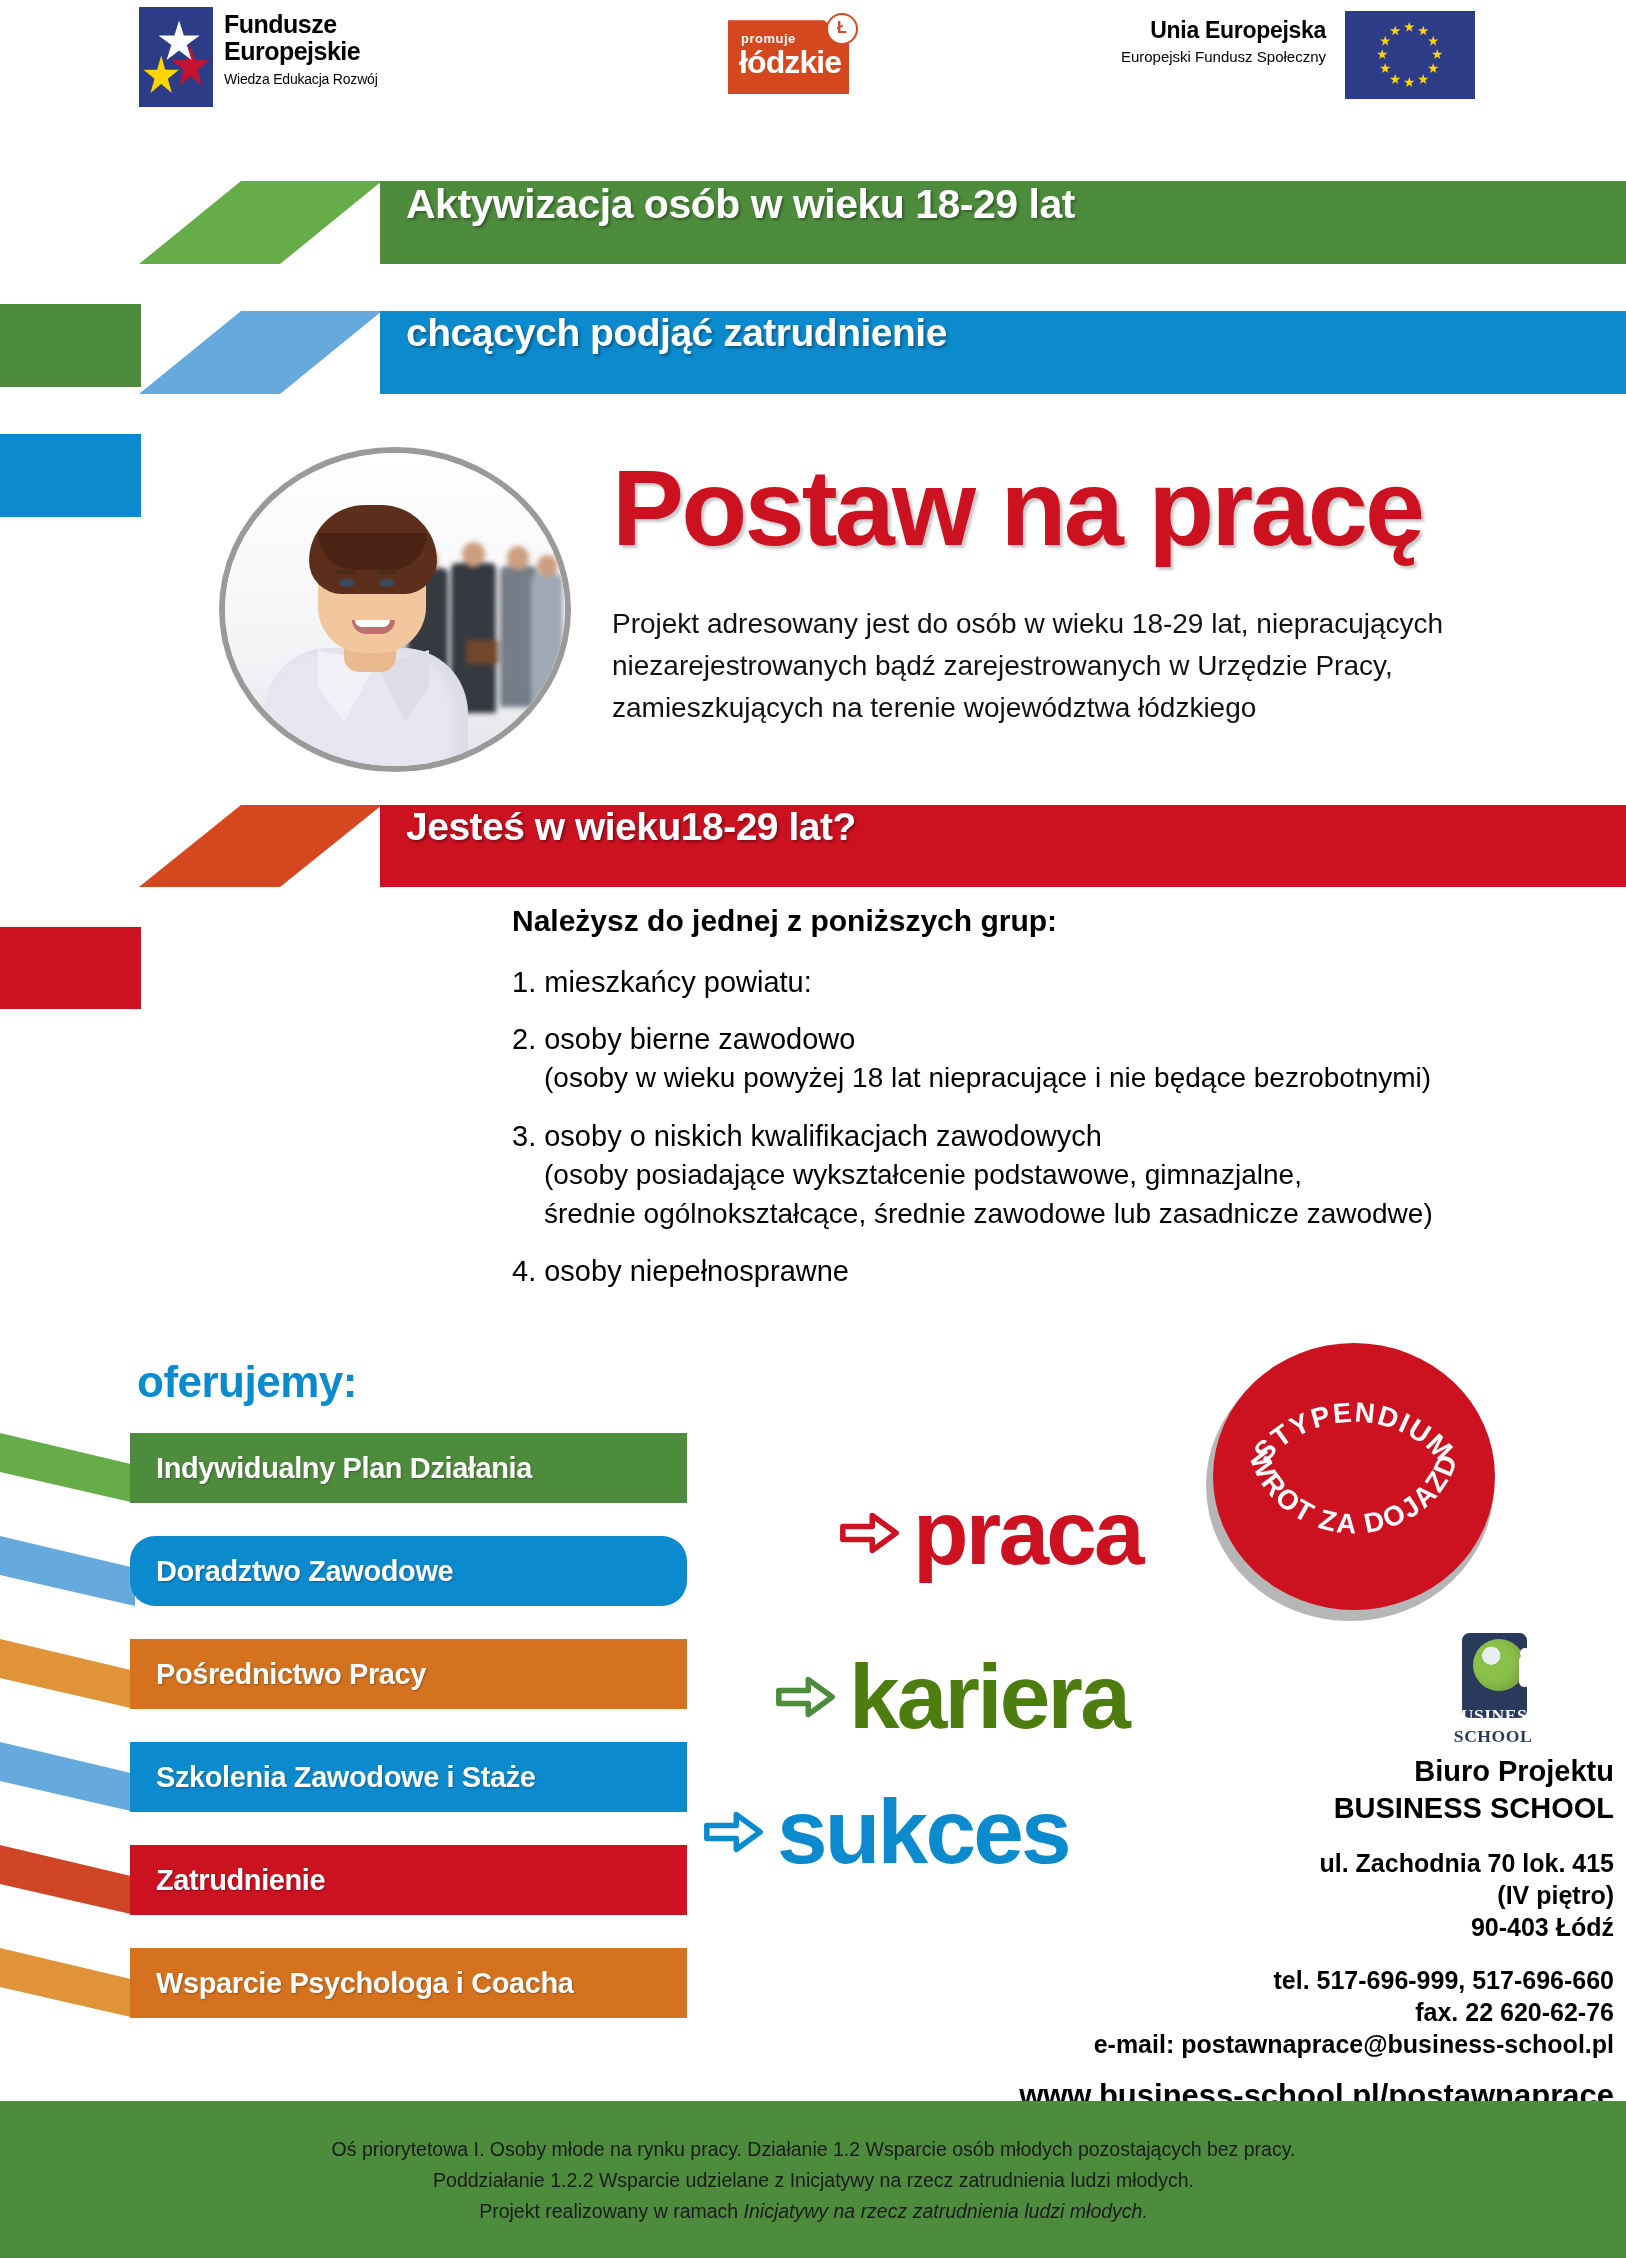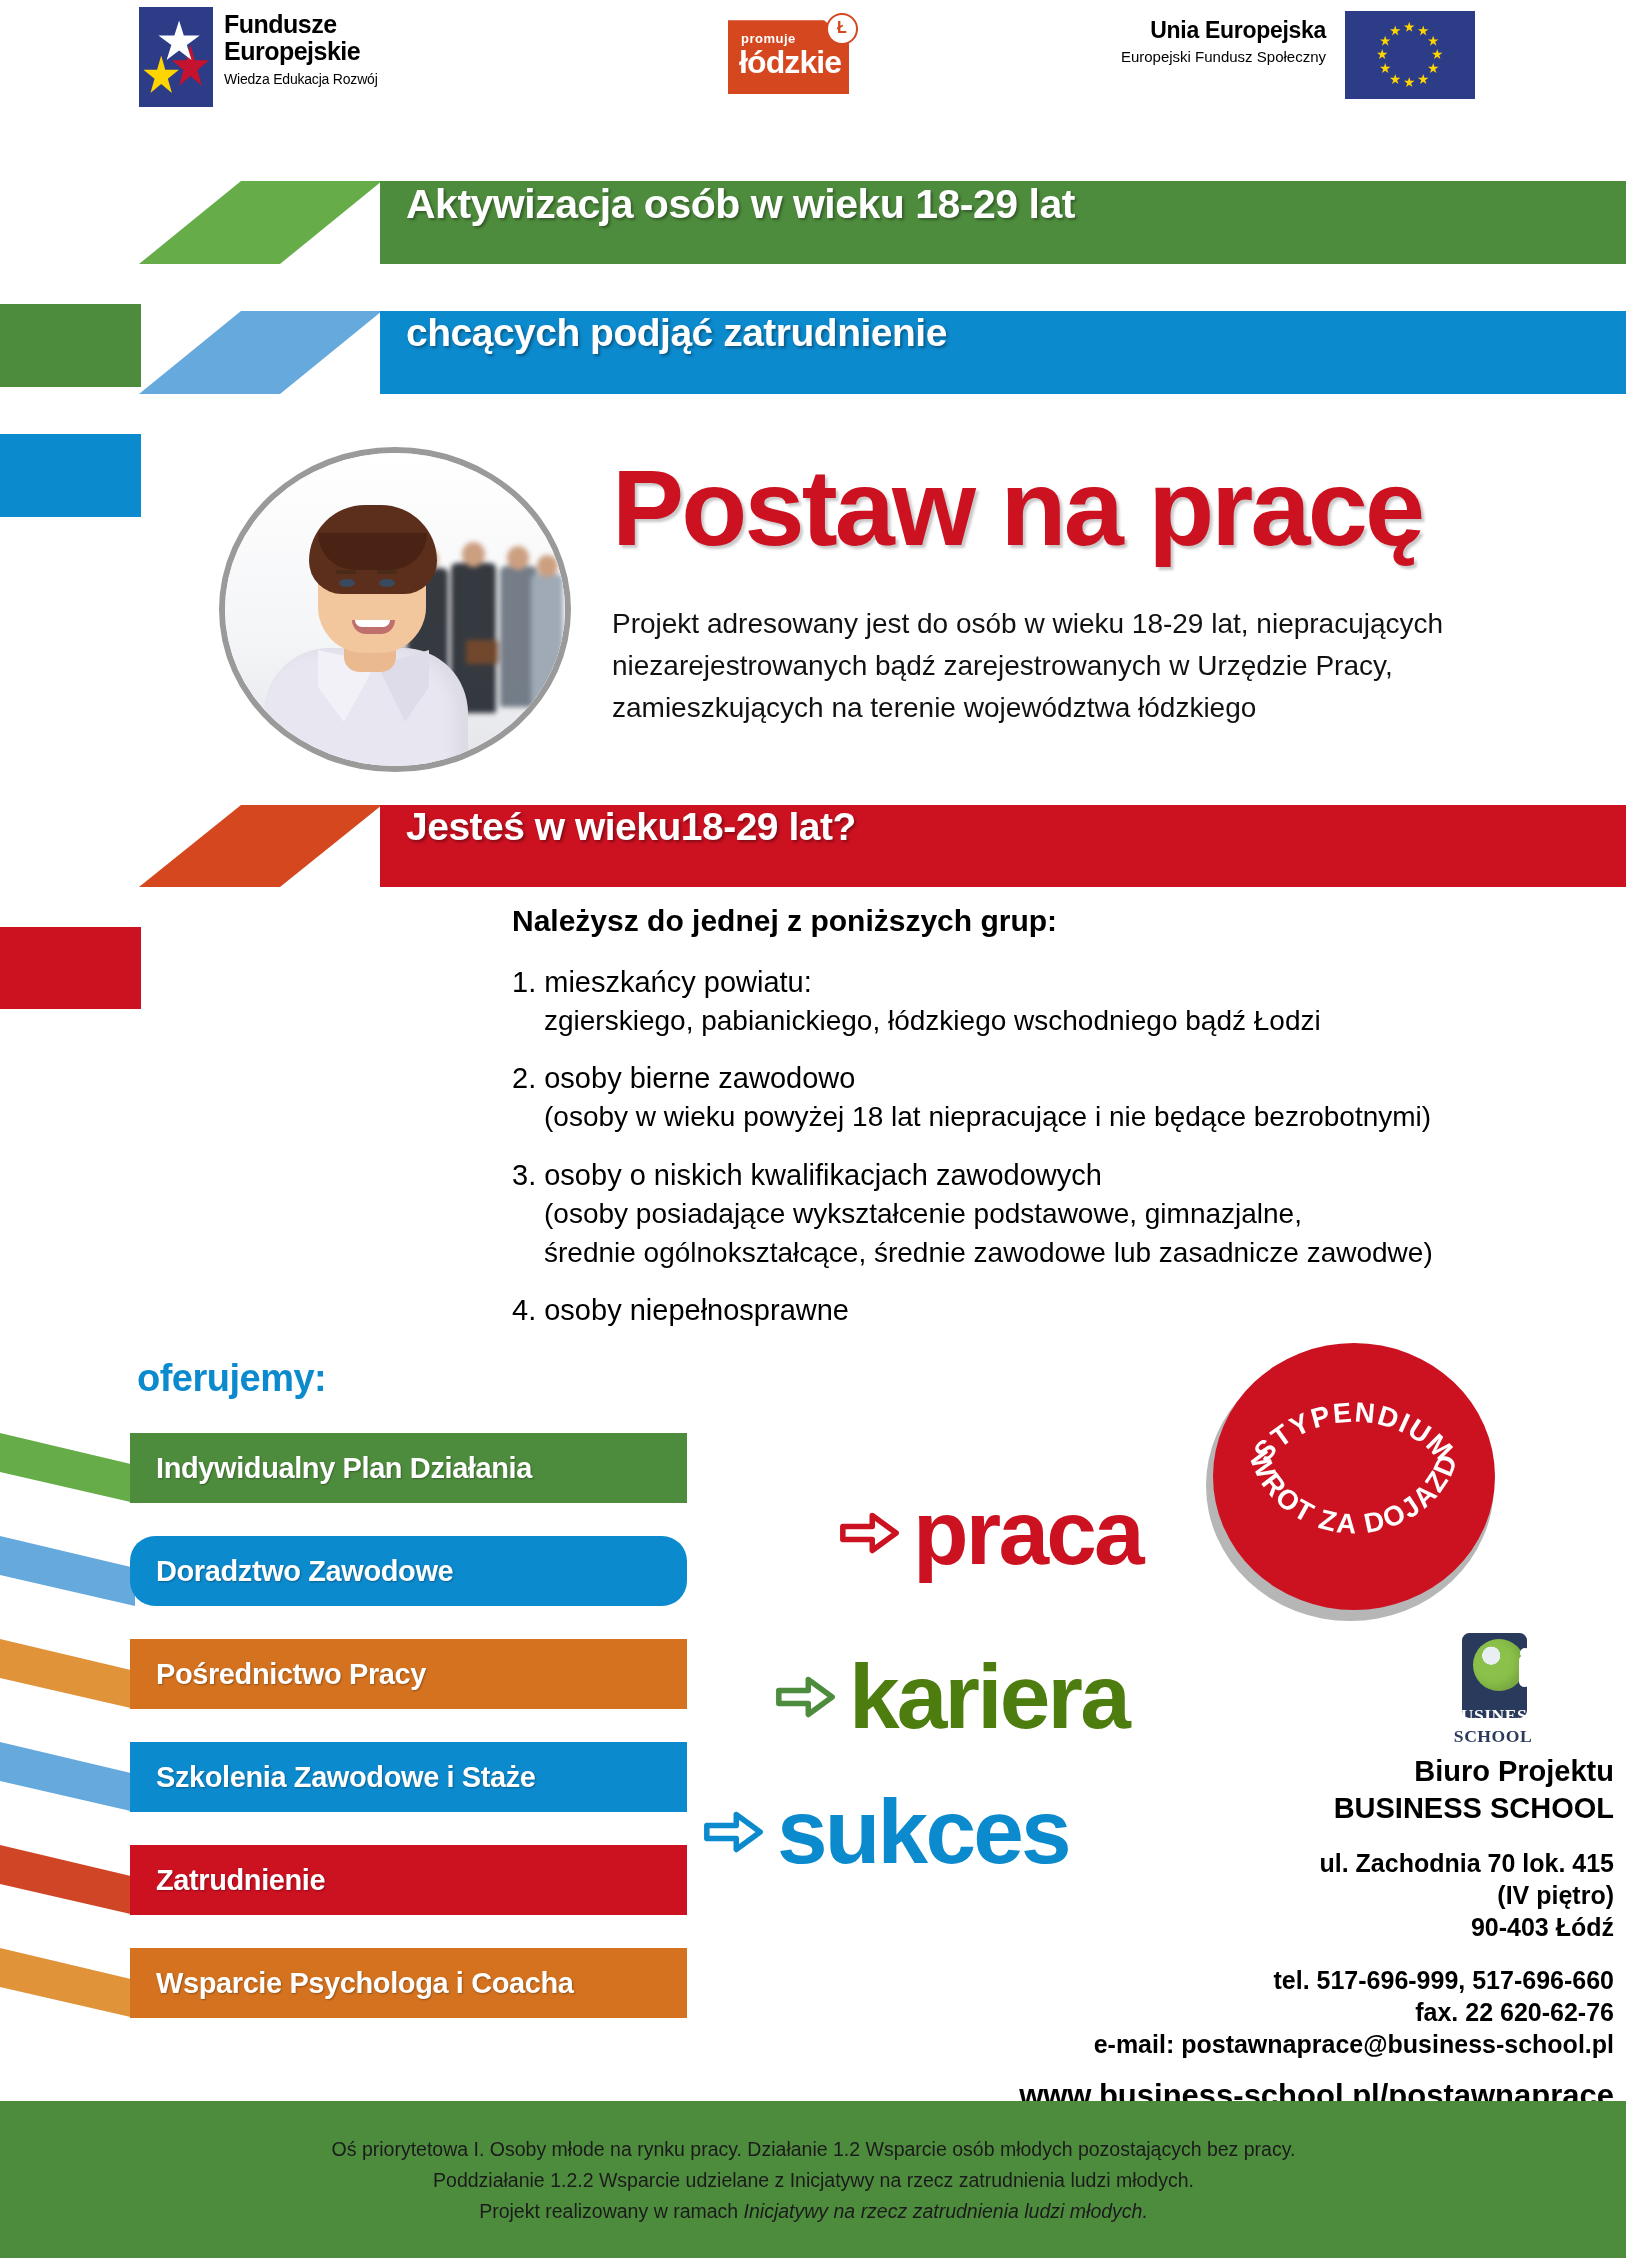--- a/index.html
+++ b/index.html
@@ -127,21 +127,21 @@
     font-size:28px;line-height:42px;color:#111;}
 
   
   #groups{position:absolute;left:512px;top:904px;width:1104px;}
   #groups .lead{font-size:30px;font-weight:bold;margin-bottom:26px;}
   .group{margin-bottom:20.4px;}
   .group .g-head{font-size:29px;font-weight:normal;line-height:37px;}
   .group .g-sub{font-size:28px;line-height:39px;padding-left:32px;}
 
   
-  #offer-title{position:absolute;left:137px;top:1357px;font-size:38px;font-weight:bold;color:#0c8ace;letter-spacing:-0.5px;}
+  #offer-title{position:absolute;left:137px;top:1357px;font-size:44px;font-weight:bold;color:#0c8ace;letter-spacing:-0.5px;}
   #offer-list{position:absolute;left:0;top:1433px;width:705px;}
   .offer-row{position:relative;height:90px;margin-bottom:13px;}
   .offer-wing{position:absolute;left:0;top:0;width:135px;height:70px;}
   .offer-main{position:absolute;left:130px;top:0;width:557px;height:70px;display:flex;align-items:center;}
   .offer-main span{
     color:#fff;font-weight:bold;font-size:29px;padding-left:26px;letter-spacing:-0.4px;
     text-shadow:0.9px 0.9px 1.9px rgba(0,0,0,.3);
   }
 
   
@@ -300,21 +300,20 @@
   <div>Projekt adresowany jest do osób w wieku 18-29 lat, niepracujących</div>
   <div>niezarejestrowanych bądź zarejestrowanych w Urzędzie Pracy,</div>
   <div>zamieszkujących na terenie województwa łódzkiego</div>
 </div>
 
 <div id="groups">
   <div class="lead">Należysz do jednej z poniższych grup:</div>
 
   <div class="group">
     <div class="g-head">1. mieszkańcy powiatu:</div>
-    <div class="g-sub">zgierskiego, pabianickiego, łódzkiego wschodniego bądź Łodzi</div>
   </div>
 
   <div class="group">
     <div class="g-head">2. osoby bierne zawodowo</div>
     <div class="g-sub">(osoby w wieku powyżej 18 lat niepracujące i nie będące bezrobotnymi)</div>
   </div>
 
   <div class="group">
     <div class="g-head">3. osoby o niskich kwalifikacjach zawodowych</div>
     <div class="g-sub">(osoby posiadające wykształcenie podstawowe, gimnazjalne,</div>

